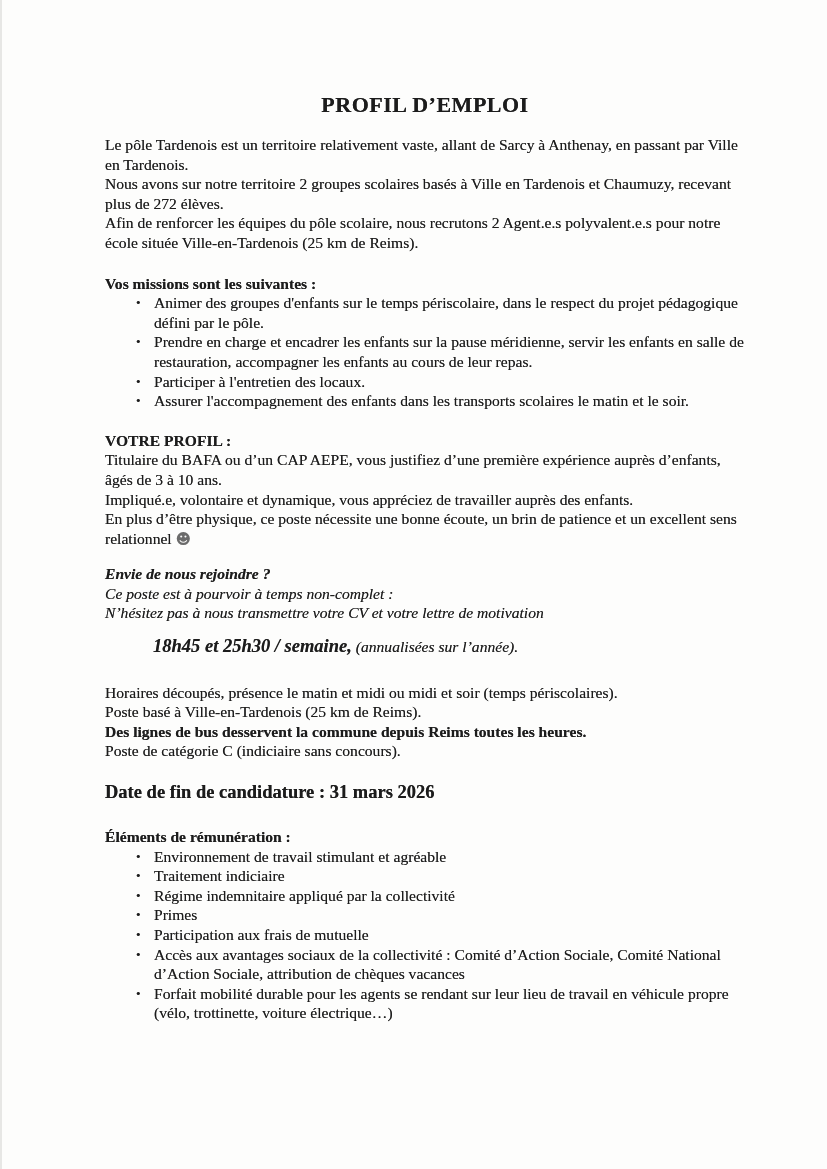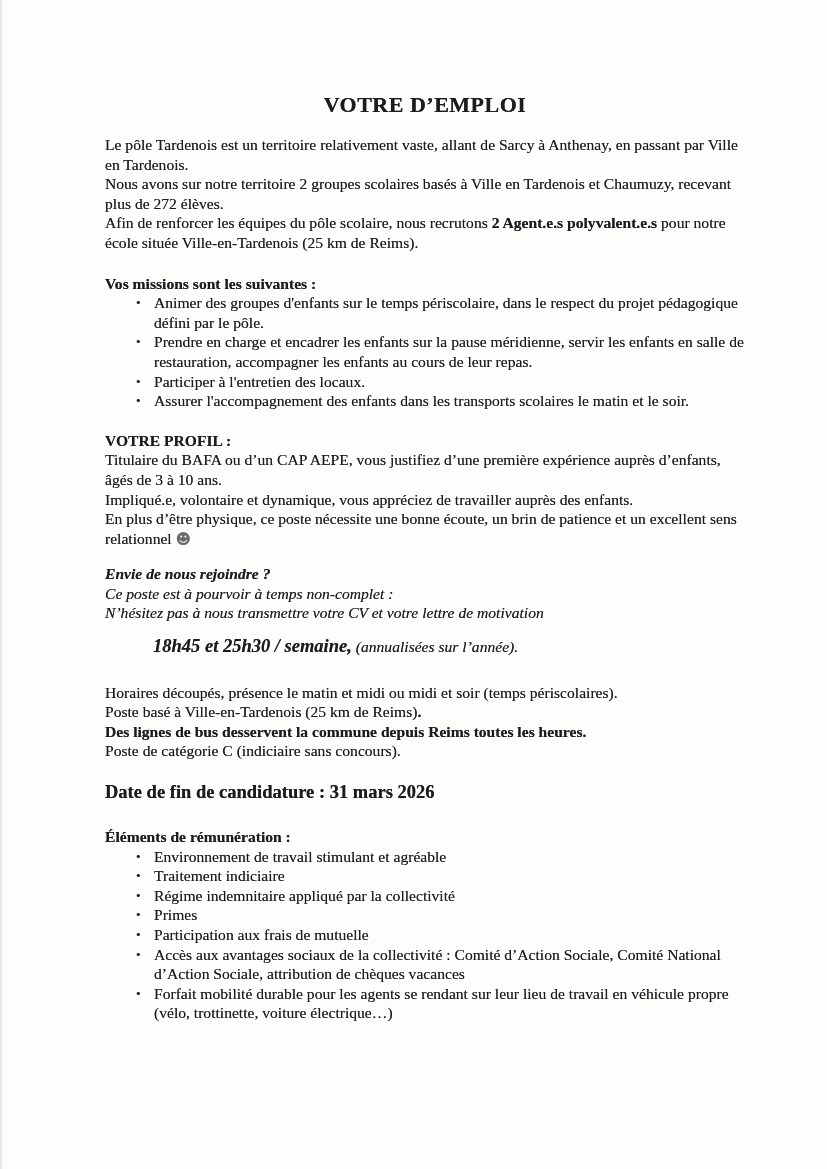--- a/index.html
+++ b/index.html
@@ -67,21 +67,21 @@
   li {
     position: relative;
     padding-left: 49px;
   }
   li .bullet {
     position: absolute;
     left: 31px;
     top: 0;
     font-size: 13px;
   }
-  b, .bold { font-weight: bold; margin-top: 48px; }
+  b, .bold { font-weight: normal; margin-top: 48px; }
   .hours-line { margin-top: 14px; padding-left: 48px; }
   .hours-main { font-weight: bold; font-size: 18.5px; }
   .hours-rest { font-size: 15.6px; }
   .bus-line { font-weight: bold; font-size: 17.6px; line-height: 21px; }
   .deadline {
     margin-top: 21px;
     text-align: left;
     font-weight: bold;
     font-size: 18.5px;
     text-shadow: 0 0 .6px rgba(20,20,20,.8);
@@ -91,21 +91,21 @@
     font-family: "DejaVu Sans", sans-serif;
     font-size: 15px;
     text-shadow: none;
   }
 </style>
 </head>
 <body>
 
 <div class="page">
 
-  <h1 class="title">VOTRE D’EMPLOI</h1>
+  <h1 class="title">PROFIL D’EMPLOI</h1>
 
   <div class="body-text sec-intro">
     <p>Le pôle Tardenois est un territoire relativement vaste, allant de Sarcy à Anthenay, en passant par Ville en Tardenois.</p>
     <p>Nous avons sur notre territoire 2 groupes scolaires basés à Ville en Tardenois et Chaumuzy, recevant plus de 272 élèves.</p>
     <p><span>Afin de renforcer les équipes du pôle scolaire, nous recrutons </span><b>2 Agent.e.s polyvalent.e.s</b><span> pour notre école située Ville-en-Tardenois (25 km de Reims).</span></p>
   </div>
 
   <div class="body-text sec-missions">
     <p class="heading">Vos missions sont les suivantes :</p>
     <ul>

